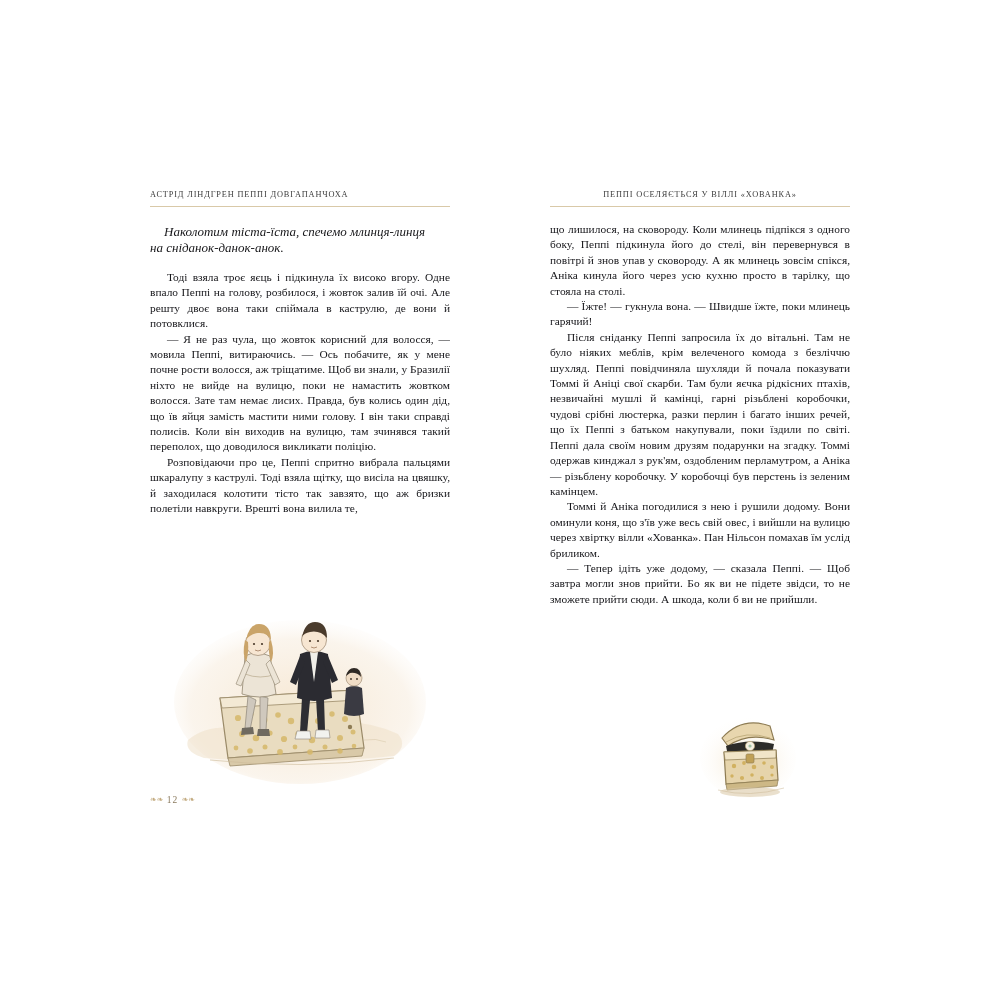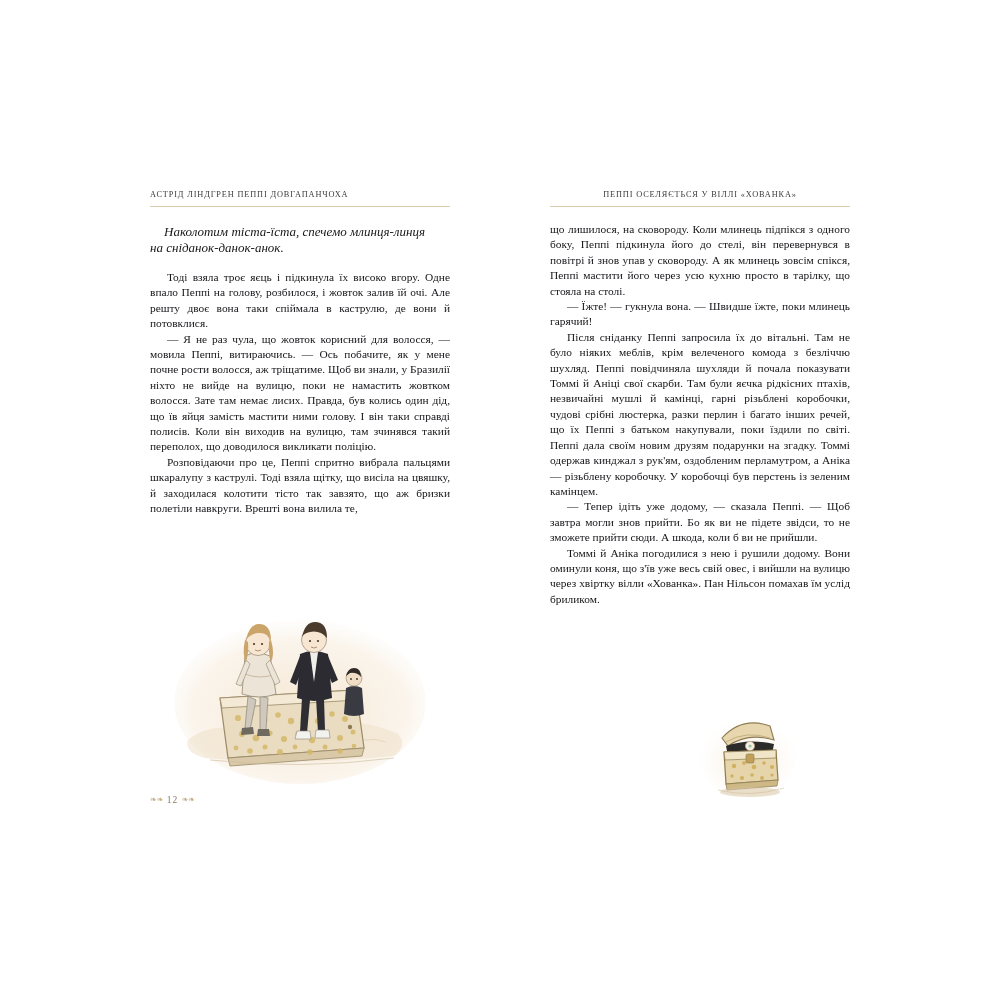--- a/index.html
+++ b/index.html
@@ -226,25 +226,25 @@
   <div class="folio">
     <span class="orn">❧❧</span>
     <span>12</span>
     <span class="orn">❧❧</span>
   </div>
 
   <div class="page page-right">
     <div class="running-head" style="text-align:center">ПЕППІ ОСЕЛЯЄТЬСЯ У ВІЛЛІ «ХОВАНКА»</div>
     <div class="head-rule short"></div>
 
-    <p class="body noindent" style="margin-top:15px">що лишилося, на сковороду. Коли млинець підпікся з одного боку, Пеппі підкинула його до стелі, він перевернувся в повітрі й знов упав у сковороду. А як млинець зовсім спікся, Пеппі мастити його через усю кухню просто в тарілку, що стояла на столі.</p>
+    <p class="body noindent" style="margin-top:15px">що лишилося, на сковороду. Коли млинець підпікся з одного боку, Пеппі підкинула його до стелі, він перевернувся в повітрі й знов упав у сковороду. А як млинець зовсім спікся, Аніка кинула його через усю кухню просто в тарілку, що стояла на столі.</p>
     <p class="body">— Їжте! — гукнула вона. — Швидше їжте, поки млинець гарячий!</p>
     <p class="body">Після сніданку Пеппі запросила їх до вітальні. Там не було ніяких меблів, крім велеченого комода з безліччю шухляд. Пеппі повідчиняла шухляди й почала показувати Томмі й Аніці свої скарби. Там були яєчка рідкісних птахів, незвичайні мушлі й камінці, гарні різьблені коробочки, чудові срібні люстерка, разки перлин і багато інших речей, що їх Пеппі з батьком накупували, поки їздили по світі. Пеппі дала своїм новим друзям подарунки на згадку. Томмі одержав кинджал з рук'ям, оздобленим перламутром, а Аніка — різьблену коробочку. У коробочці був перстень із зеленим камінцем.</p>
+    <p class="body">Томмі й Аніка погодилися з нею і рушили додому. Вони оминули коня, що з'їв уже весь свій овес, і вийшли на вулицю через хвіртку вілли «Хованка». Пан Нільсон помахав їм услід бриликом.</p>
     <p class="body">— Тепер ідіть уже додому, — сказала Пеппі. — Щоб завтра могли знов прийти. Бо як ви не підете звідси, то не зможете прийти сюди. А шкода, коли б ви не прийшли.</p>
-    <p class="body">Томмі й Аніка погодилися з нею і рушили додому. Вони оминули коня, що з'їв уже весь свій овес, і вийшли на вулицю через хвіртку вілли «Хованка». Пан Нільсон помахав їм услід бриликом.</p>
   </div>
 
   <div class="illus-right">
     <svg width="120" height="110" viewBox="0 0 120 110" xmlns="http://www.w3.org/2000/svg">
       <defs>
         <radialGradient id="wash2" cx="50%" cy="55%" r="60%">
           <stop offset="0%" stop-color="#f3e3c8" stop-opacity="0.9"></stop>
           <stop offset="100%" stop-color="#ffffff" stop-opacity="0"></stop>
         </radialGradient>
       </defs>

